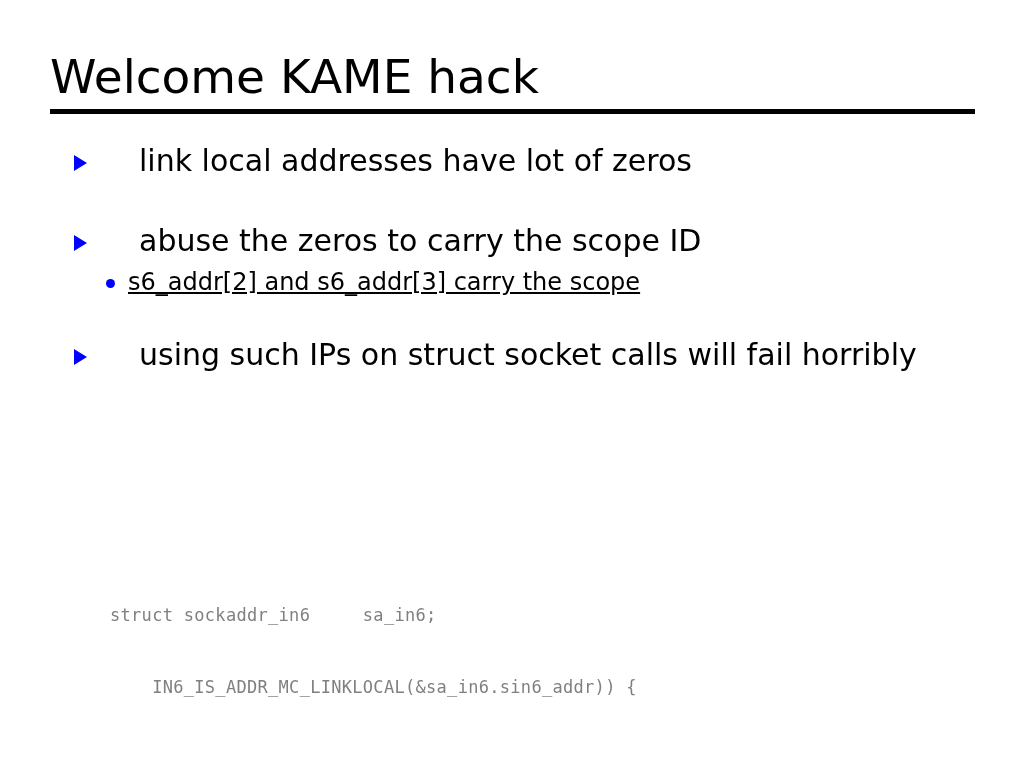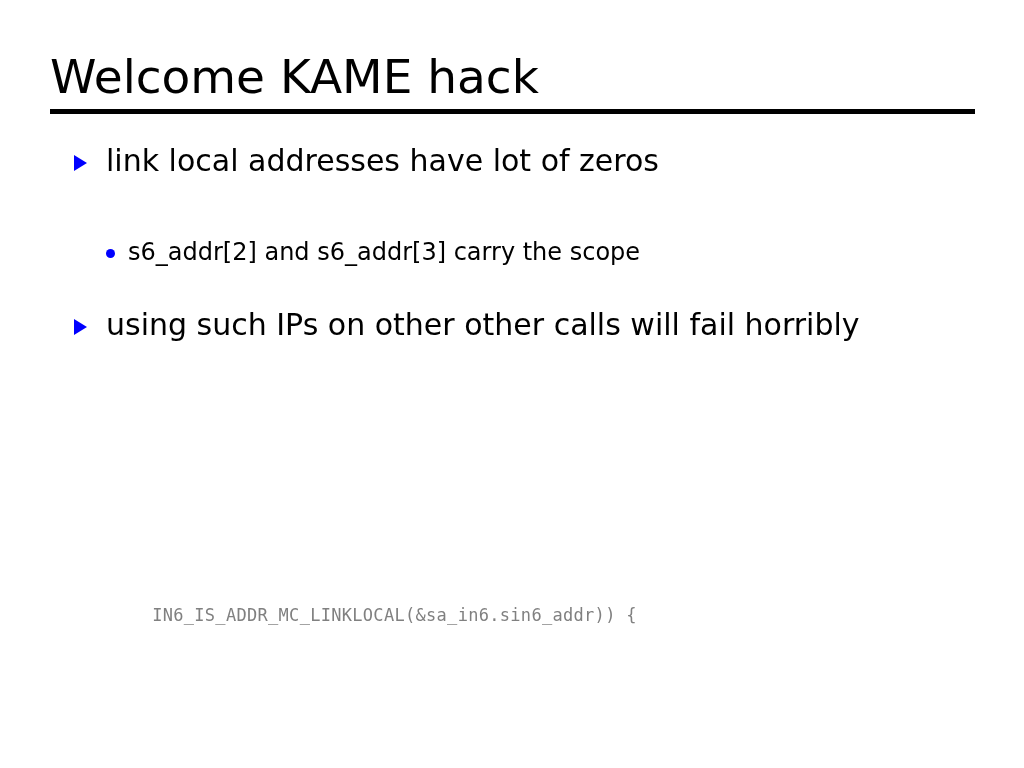--- a/index.html
+++ b/index.html
@@ -64,29 +64,31 @@
     top: 9px;
     width: 0;
     height: 0;
     border-top: 8px solid transparent;
     border-bottom: 8px solid transparent;
     border-left: 13px solid #0000ff;
   }
   .l1-text {
     display: block;
     white-space: pre-wrap;
+    margin-left: 33px;
   }
 
   .l2 {
     position: relative;
     padding-left: 22px;
     margin-left: 32px;
     font-size: 24px;
     line-height: 1.0;
     color: #000000;
+    text-decoration: underline;
   }
   .l2 .dot {
     position: absolute;
     left: 0px;
     top: 9px;
     width: 9px;
     height: 9px;
     border-radius: 50%;
     background: #0000ff;
   }
@@ -122,44 +124,49 @@
 
   <div class="body-block">
 
     <div class="l1">
       <span class="marker"></span>
       <span class="l1-text">link local addresses have lot of zeros</span>
     </div>
 
     <div class="gap-lg"></div>
 
+    <div class="l1">
+      <span class="marker"></span>
+      <span class="l1-text">abuse the zeros to carry the scope ID</span>
+    </div>
 
     <div class="gap-sm"></div>
 
     <div class="l2">
       <span class="dot"></span>
       <span>s6_addr[2] and s6_addr[3] carry the scope</span>
     </div>
 
     <div class="gap-md"></div>
 
     <div class="l1">
       <span class="marker"></span>
-      <span class="l1-text">using such IPs on other other calls will fail horribly</span>
+      <span class="l1-text">using such IPs on struct socket calls will fail horribly</span>
     </div>
 
     <div class="gap-xs"></div>
 
 
     <div style="height:10px"></div>
 
 
   </div>
 
   <div class="code-block">
+    <span class="code-line">struct sockaddr_in6     sa_in6;</span>
     <span class="code-line">    IN6_IS_ADDR_MC_LINKLOCAL(&amp;sa_in6.sin6_addr)) {</span>
     
     
     
     
     
   </div>
 
 </div>
 

